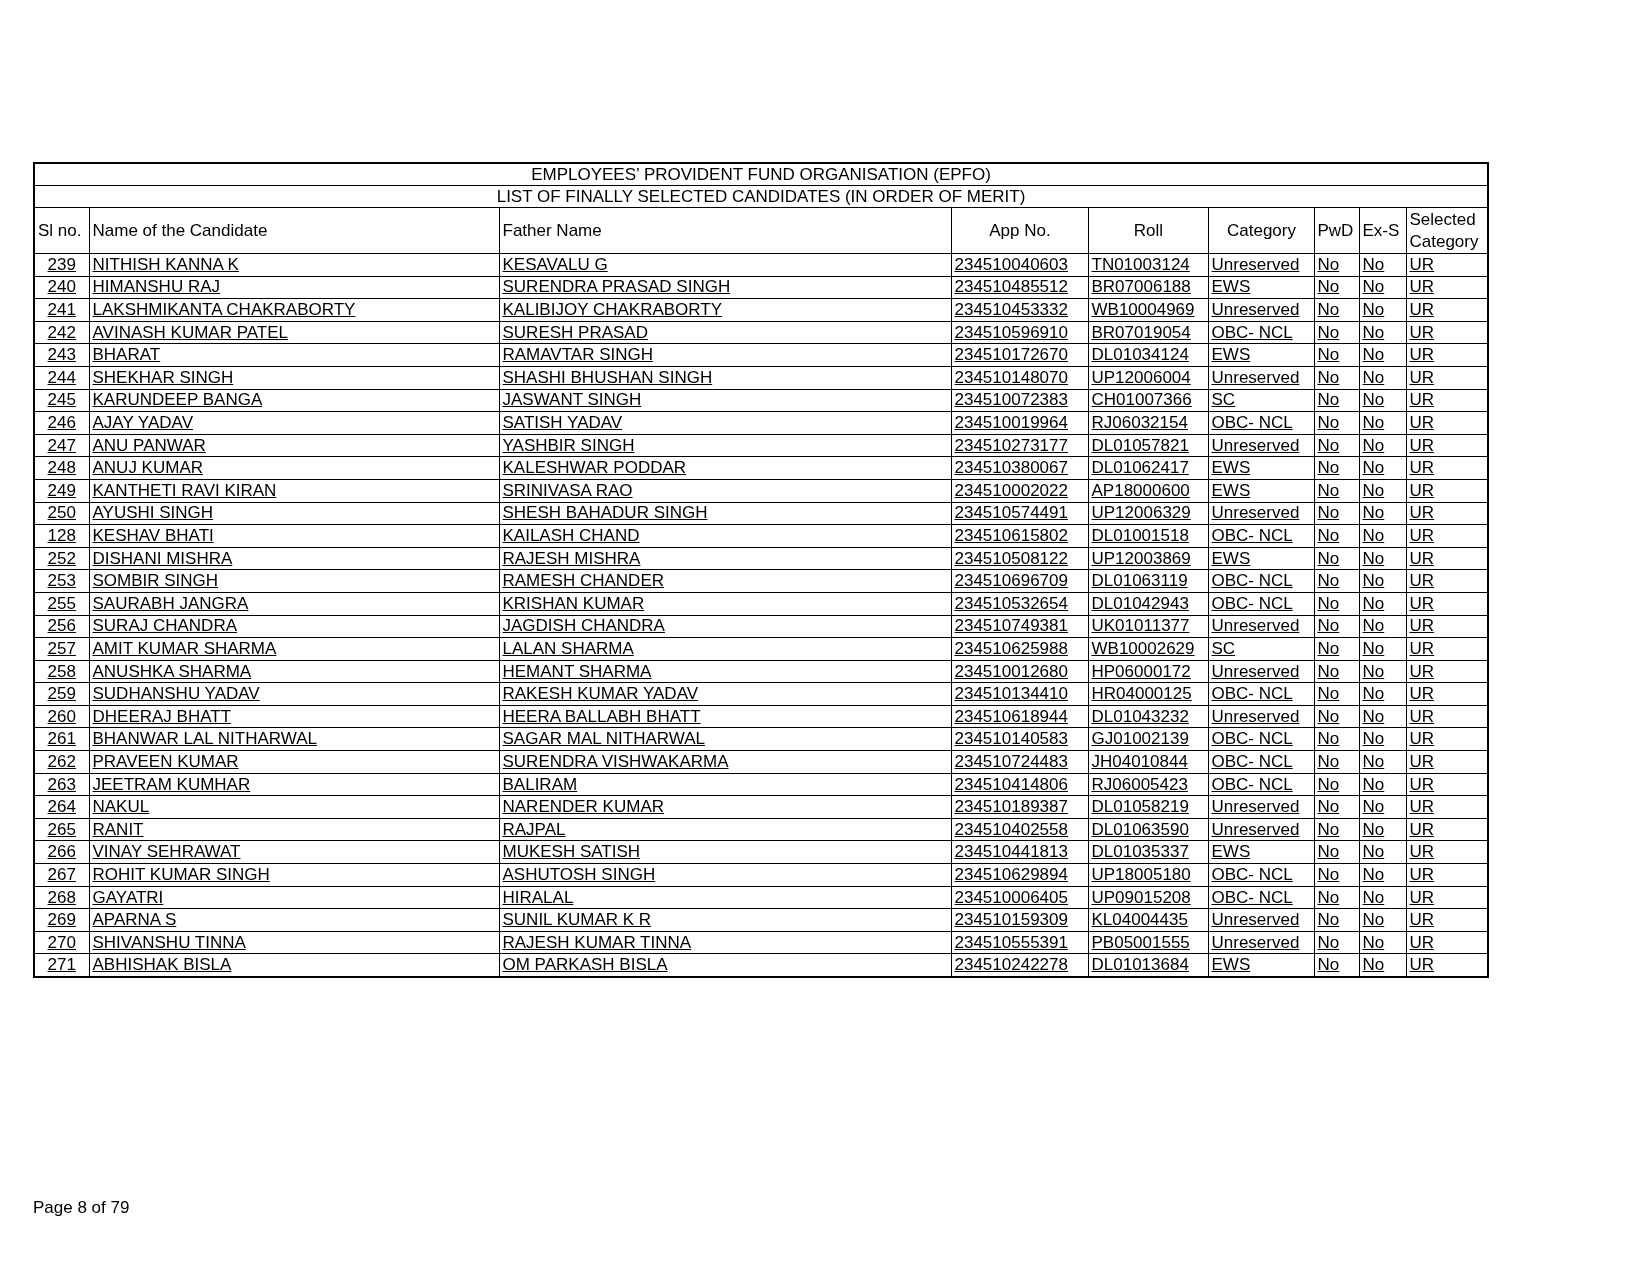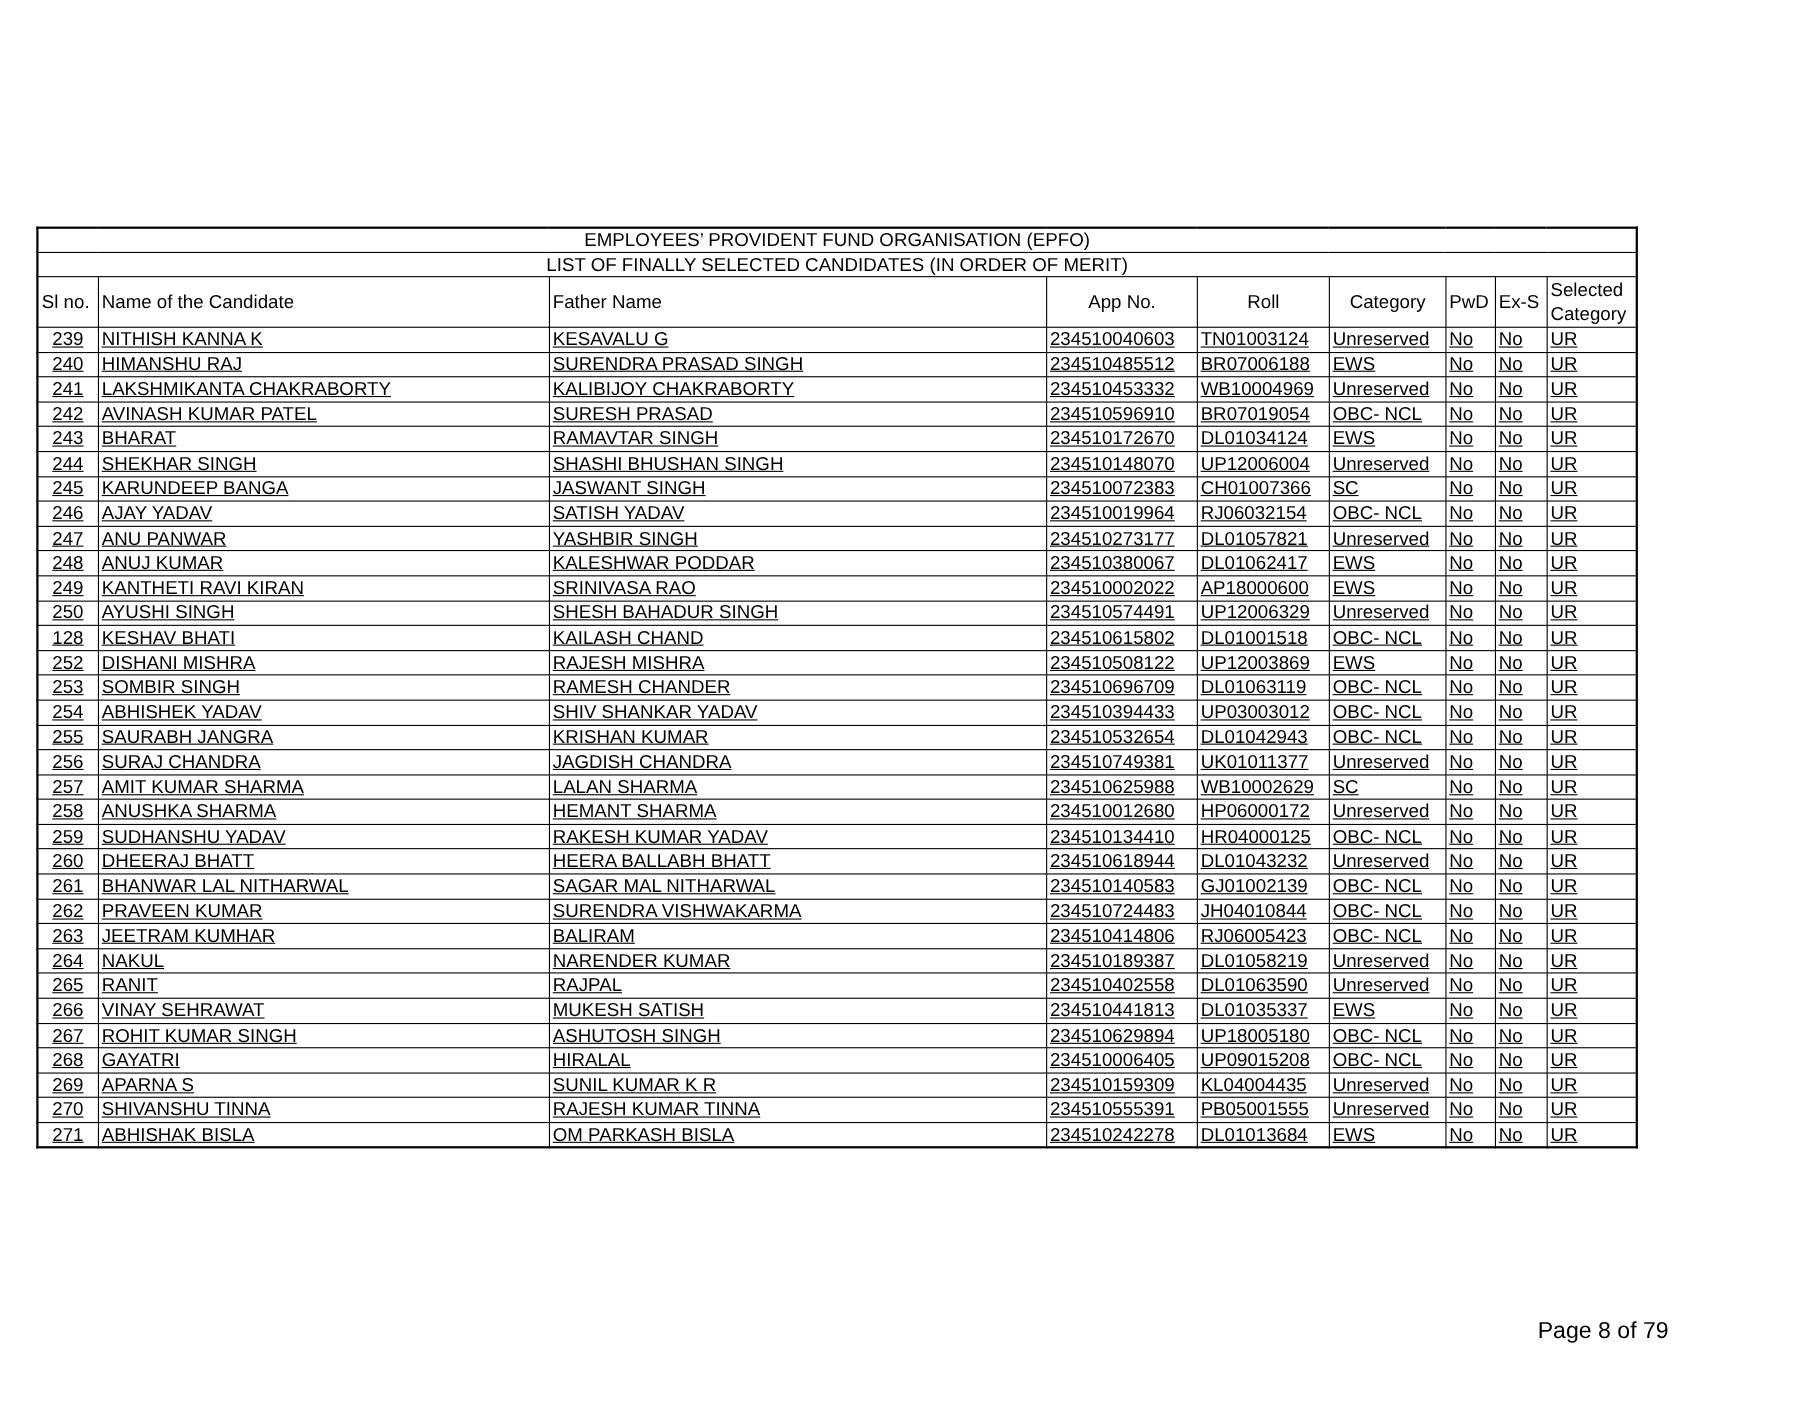--- a/index.html
+++ b/index.html
@@ -10,21 +10,20 @@
     font-family: "Liberation Sans", sans-serif;
     color: #000000;
   }
   .doc-table {
     position: absolute;
     left: 33px; top: 162px;
     width: 1454px;
     border-collapse: collapse;
     table-layout: fixed;
     border: 2px solid #000;
-    margin-top: 44px;
   }
   .doc-table td, .doc-table th {
     border: 1px solid #000;
     padding: 0 2px 0 3px;
     overflow: hidden;
     white-space: nowrap;
     line-height: 1.05;
     font-size: 17px;
     font-weight: 400;
     vertical-align: middle;
@@ -37,24 +36,24 @@
   }
   .header-row th { height: 45px; }
   .header-row th.c-app,
   .header-row th.c-roll,
   .header-row th.c-cat { text-align: center; }
   .header-row th.c-sel { white-space: normal; line-height: 1.25; }
   tbody tr { height: 22.6px; text-decoration: underline; }
   td.c-sl { text-align: center; padding: 0; }
   .page-footer {
     position: absolute;
-    left: 17px; top: 1198px;
+    left: 33px; top: 1198px;
     width: 1500px;
-    text-align: right;
-    font-size: 21px;
+    text-align: left;
+    font-size: 17px;
   }
 </style>
 </head>
 <body>
 
 <table class="doc-table">
   <colgroup>
     <col style="width:55px">
       <col style="width:410px">
       <col style="width:452px">
@@ -259,31 +258,20 @@
         <td>SOMBIR SINGH</td>
         <td>RAMESH CHANDER</td>
         <td>234510696709</td>
         <td>DL01063119</td>
         <td>OBC- NCL</td>
         <td>No</td>
         <td>No</td>
         <td>UR</td>
       </tr>
 
-      <tr>
-        <td class="c-sl">254</td>
-        <td>ABHISHEK YADAV</td>
-        <td>SHIV SHANKAR YADAV</td>
-        <td>234510394433</td>
-        <td>UP03003012</td>
-        <td>OBC- NCL</td>
-        <td>No</td>
-        <td>No</td>
-        <td>UR</td>
-      </tr>
 
       <tr>
         <td class="c-sl">255</td>
         <td>SAURABH JANGRA</td>
         <td>KRISHAN KUMAR</td>
         <td>234510532654</td>
         <td>DL01042943</td>
         <td>OBC- NCL</td>
         <td>No</td>
         <td>No</td>

